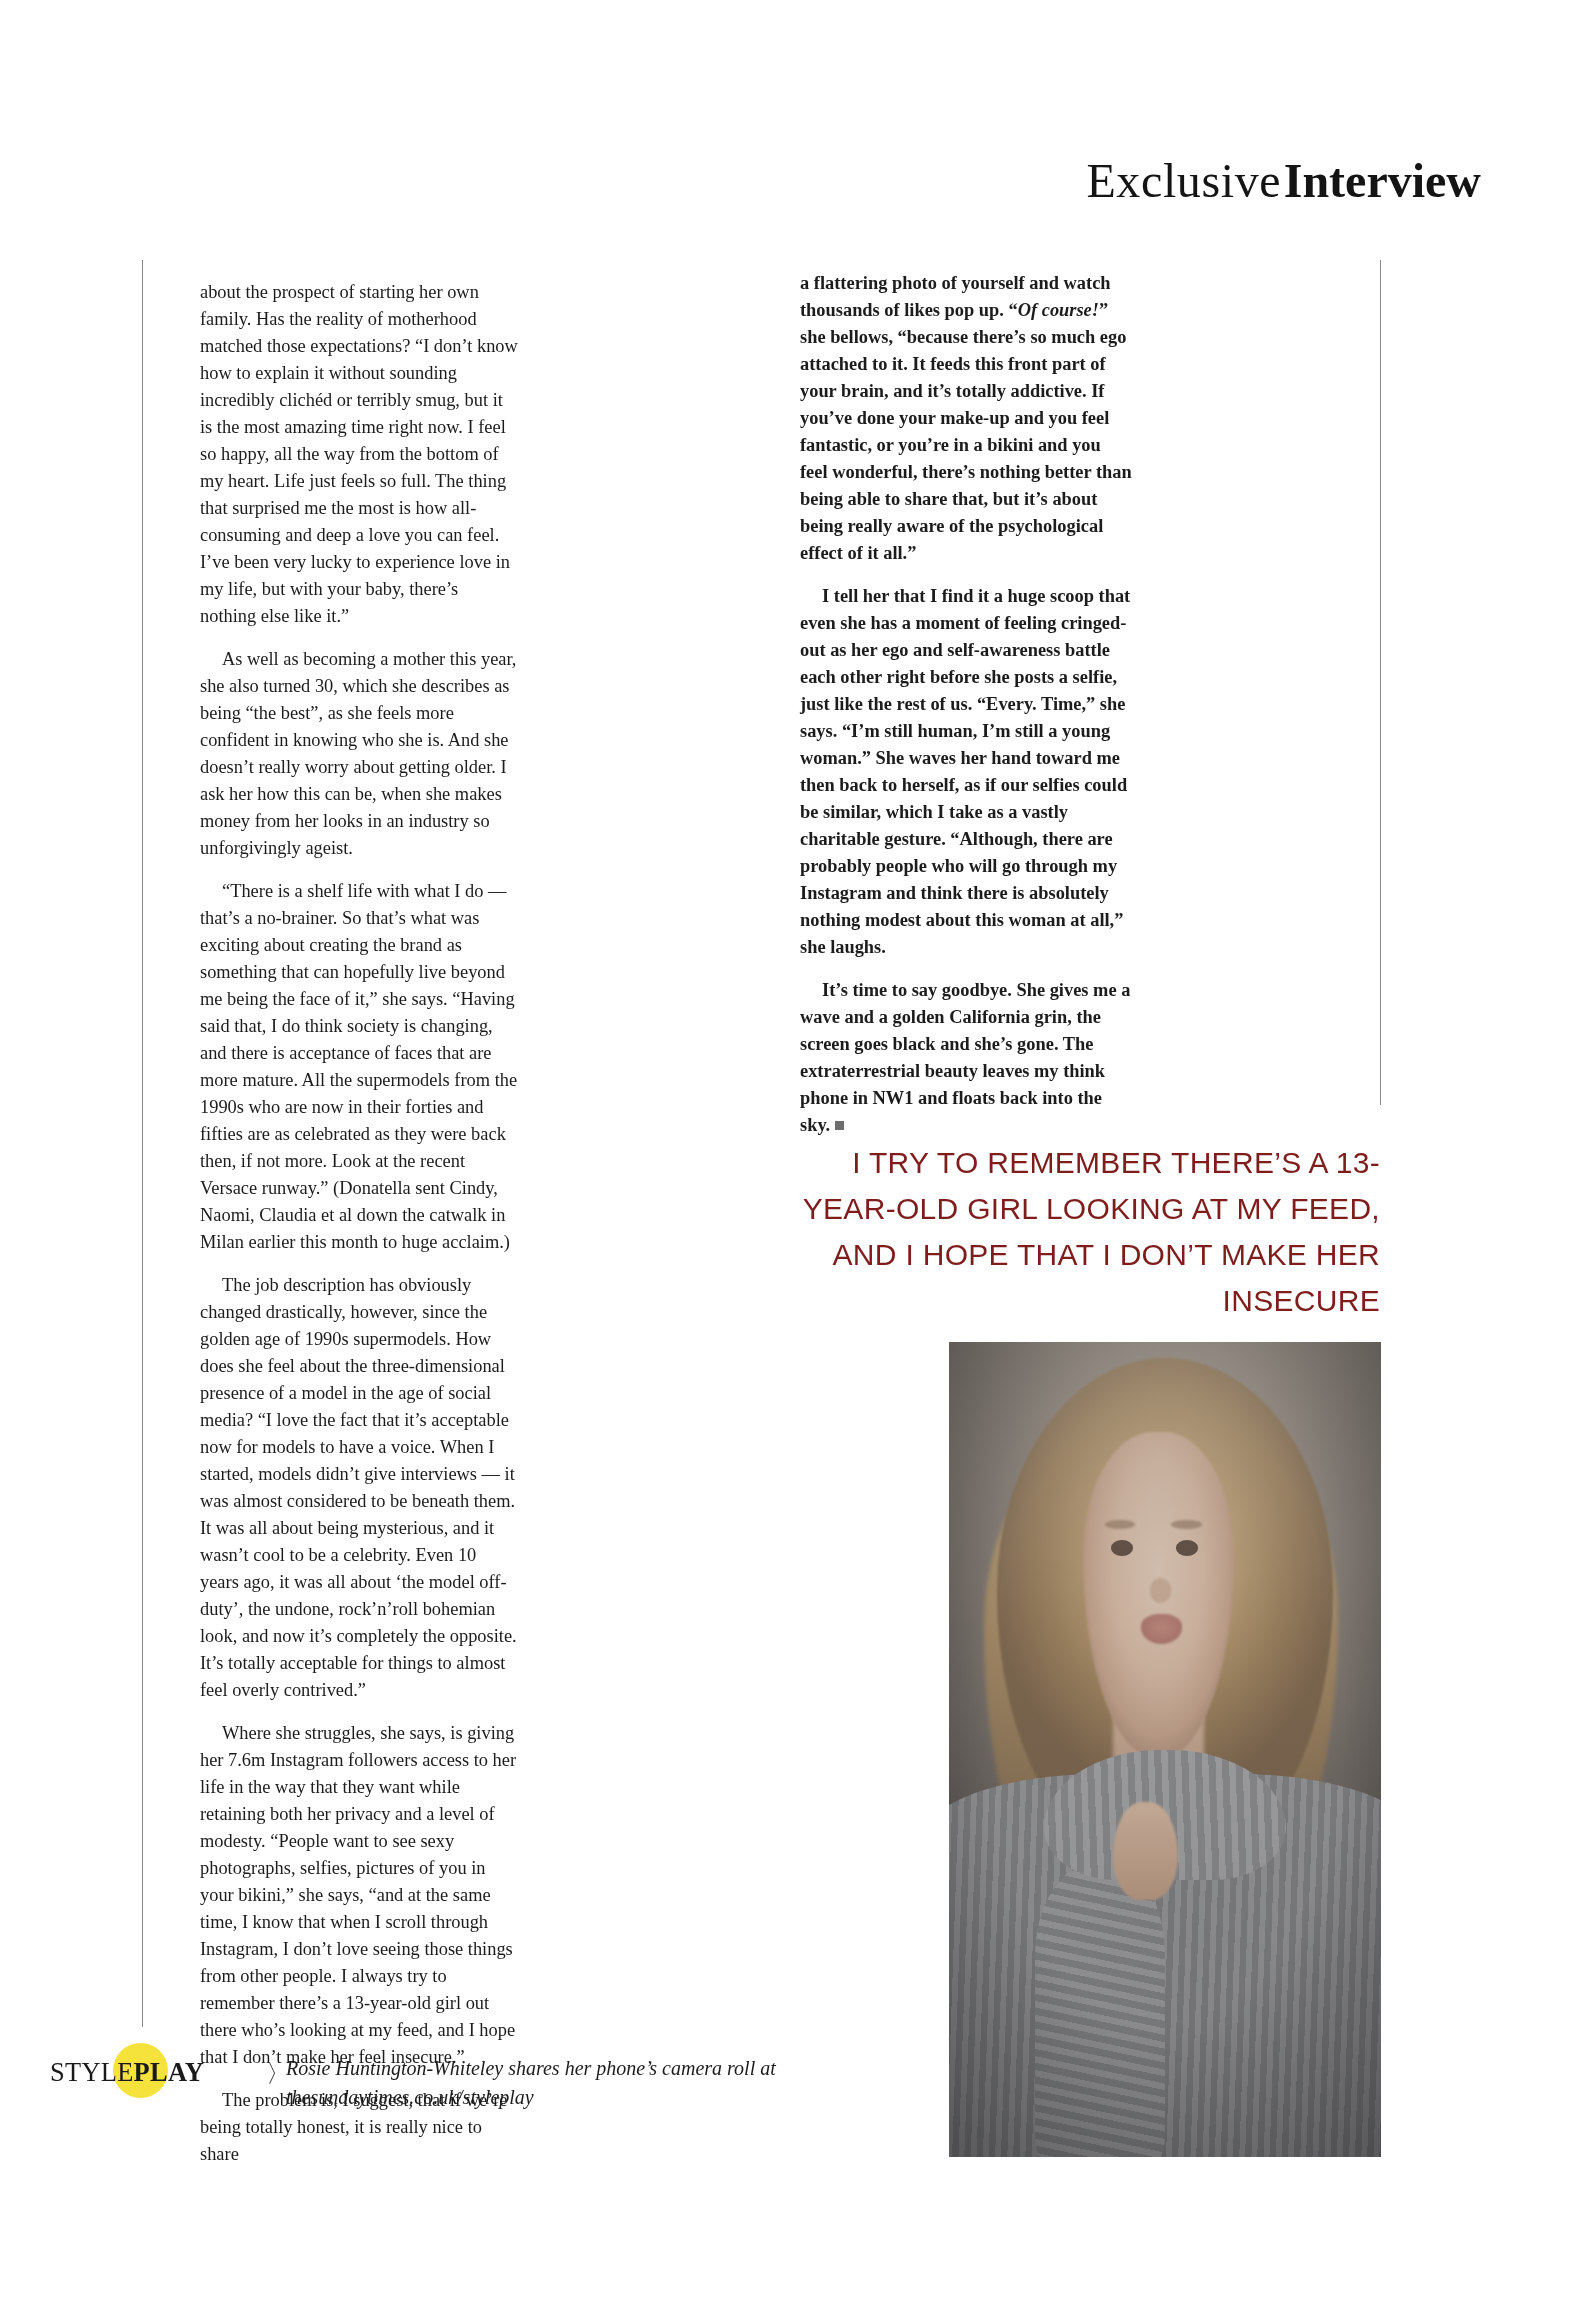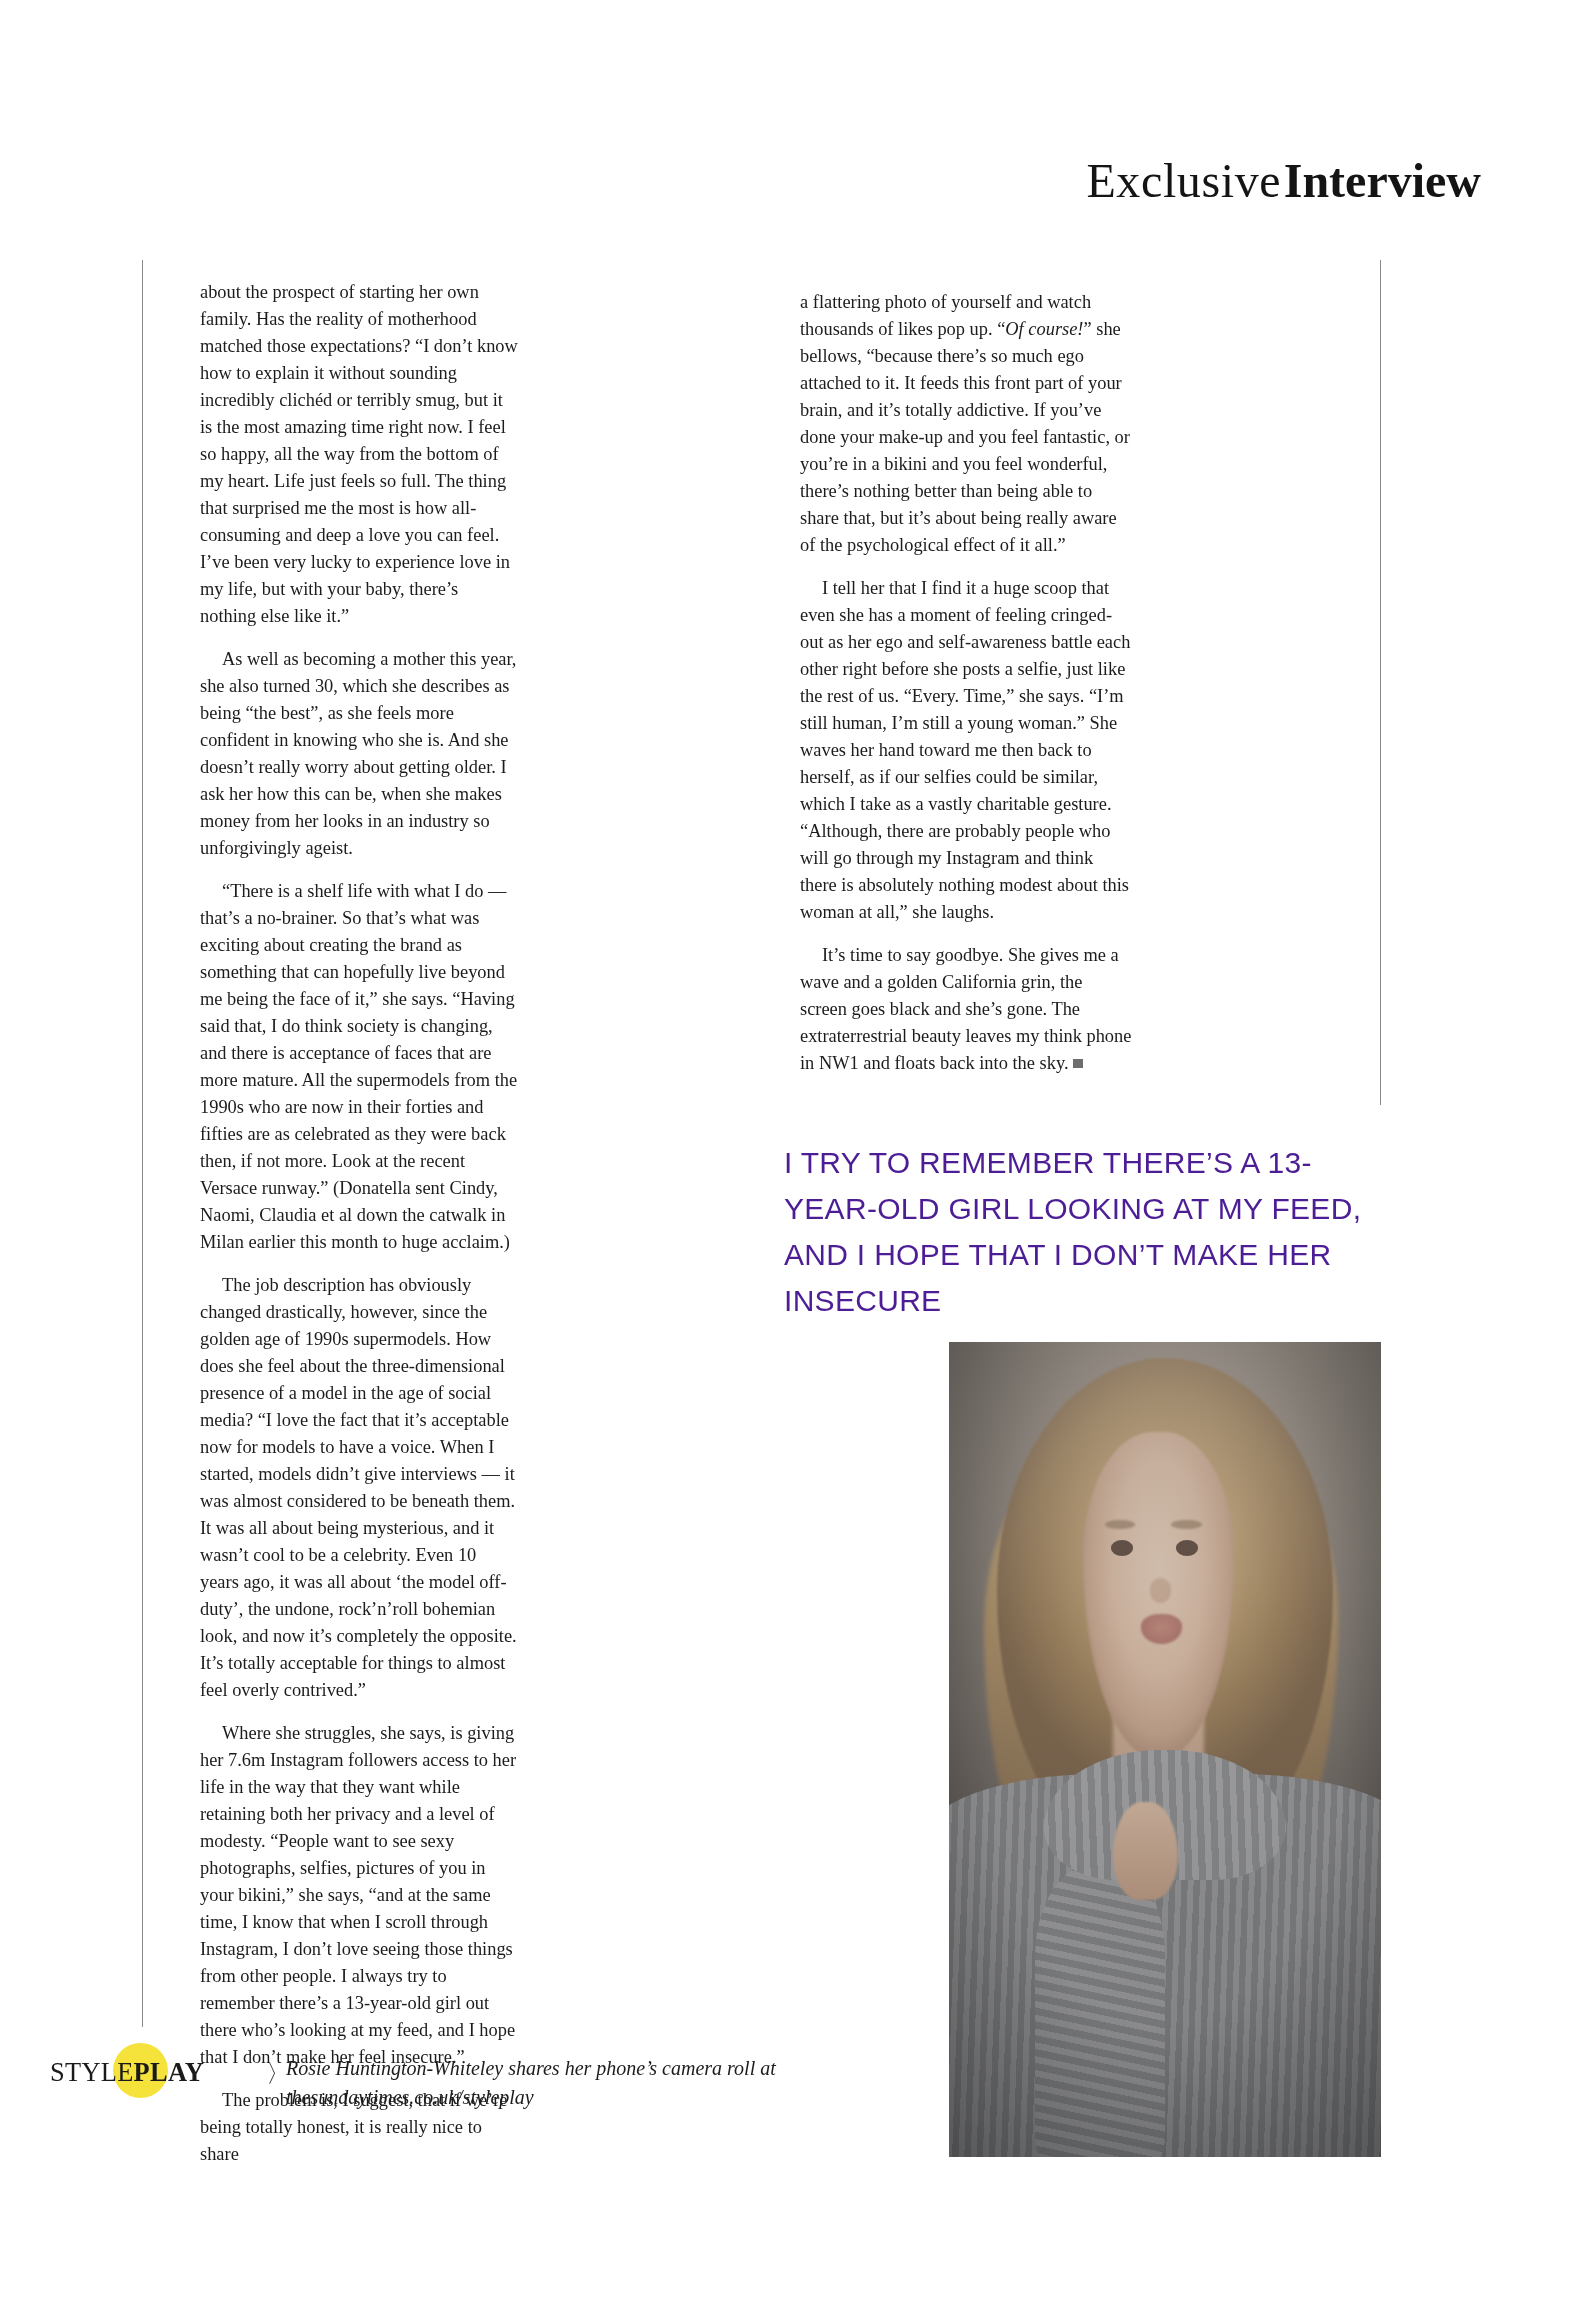--- a/index.html
+++ b/index.html
@@ -63,22 +63,23 @@
   .col p.indent {
     text-indent: 22px;
   }
   .col-1 {
     left: 184px;
     top: 263px;
     width: 351px;
   }
   .col-2 {
     left: 784px;
-    top: 273px;
+    top: 254px;
     width: 364px;
+    font-weight: bold;
   }
 
   
   .rule {
     position: absolute;
     background: #8a8a8a;
     width: 0.6px;
   }
   .rule-left {
     left: 142px;
@@ -99,27 +100,27 @@
     vertical-align: 0.6px;
     margin-left: 4.5px;
   }
 
   
   .pullquote {
     position: absolute;
     left: 784px;
     top: 1140px;
     width: 596px;
-    text-align: left;
+    text-align: right;
     font-family: "Liberation Sans", sans-serif;
     font-weight: 400;
     font-size: 30px;
     line-height: 46px;
     letter-spacing: 0.3px;
-    color: #4c1d95;
+    color: #7f1d1d;
   }
 
   
   .photo {
     position: absolute;
     left: 949px;
     top: 1342px;
     width: 432px;
     height: 815px;
     overflow: hidden;

